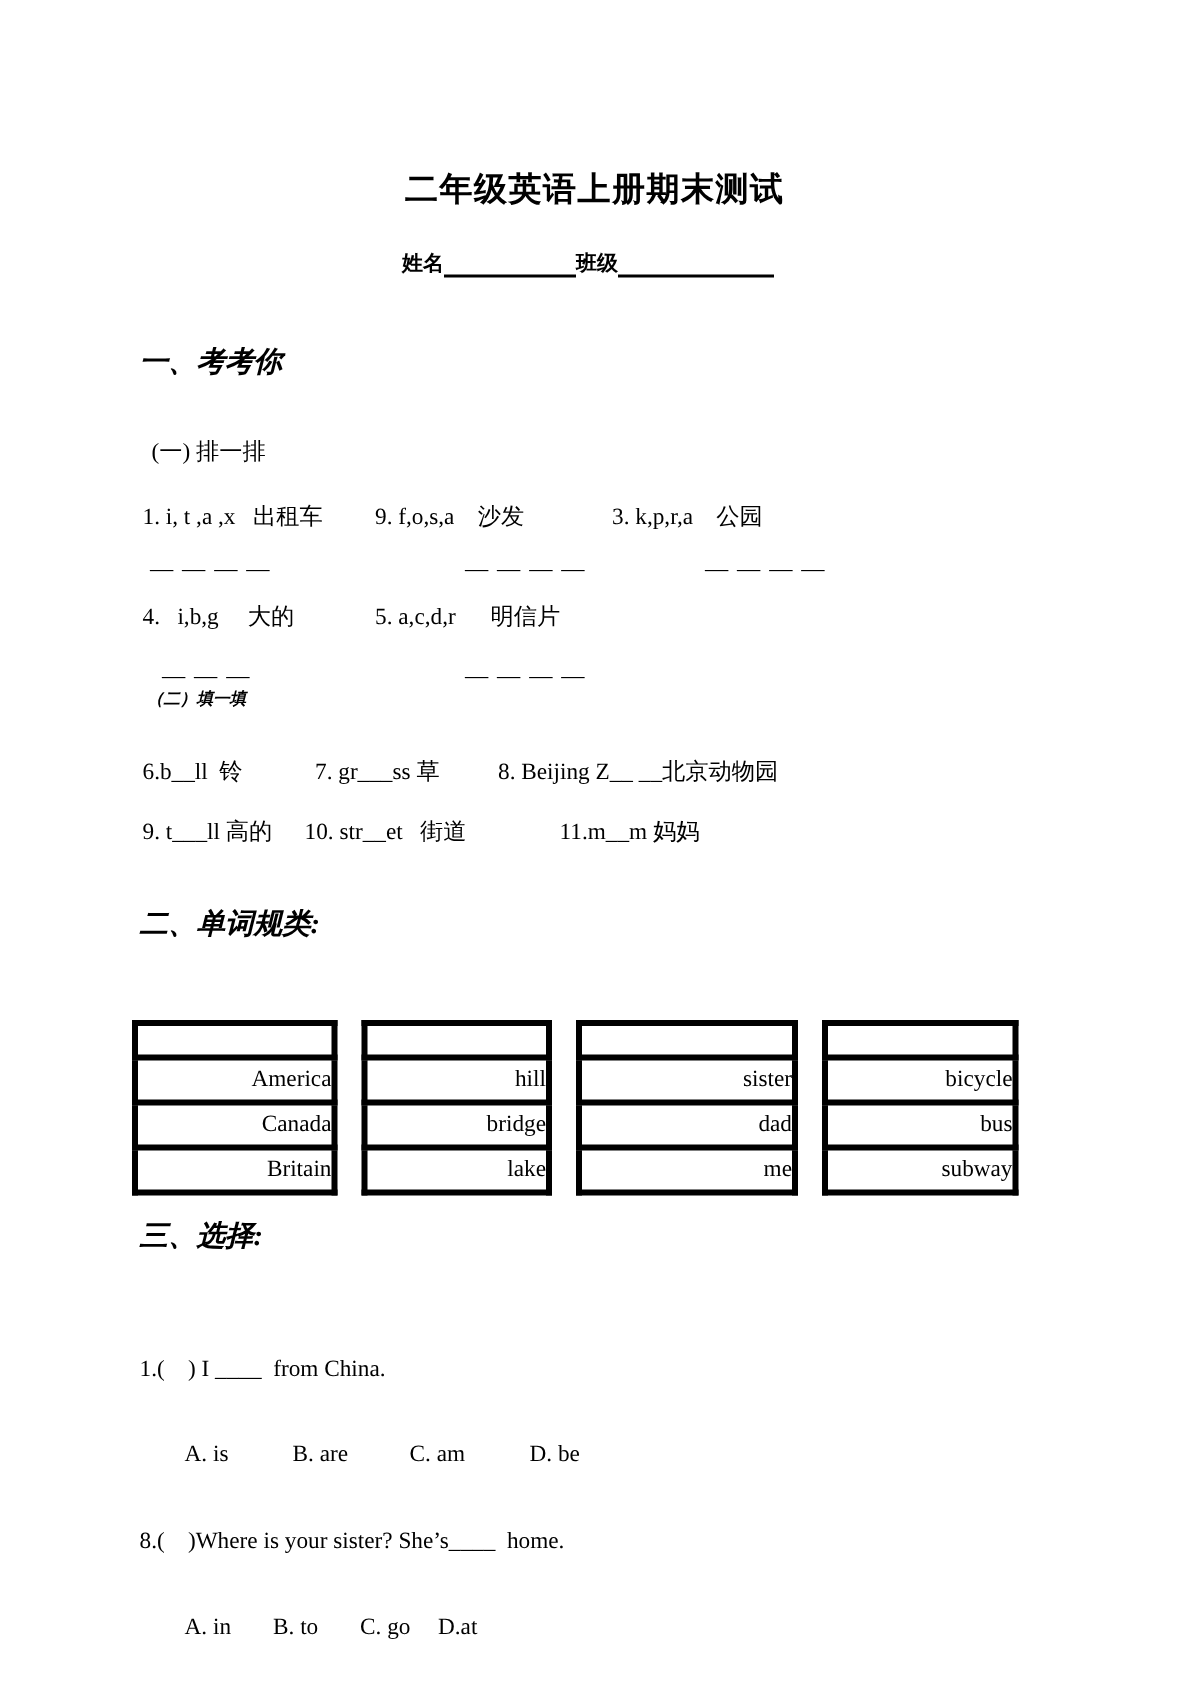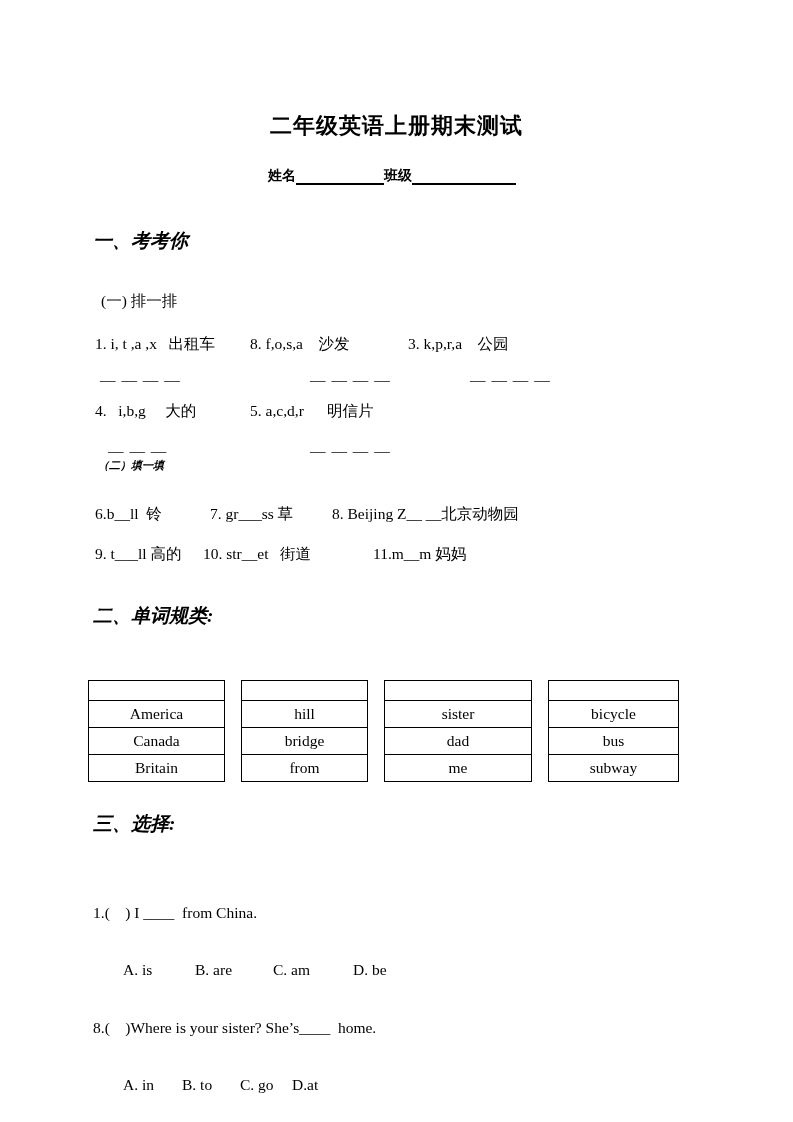--- a/index.html
+++ b/index.html
@@ -54,21 +54,21 @@
   .f9  { top:544px; left:95px; }
   .f10 { top:544px; left:203px; }
   .f11 { top:544px; left:373px; }
 
   .s2h { top:603px; left:93px; }
   .wordbank { top:659px; left:95px; }
 
   .tablesrow { position:absolute; top:680px; left:88px; display:flex; gap:16px; }
   .wtab { border-collapse:collapse; }
   .wtab td {
-    border:1px solid #000000; text-align:center; padding:0;
+    border:4px solid #000000; text-align:right; padding:0;
     height:26px; font-size:15.5px;
   }
   .wtab tr.hdr td { height:19px; }
   .tb0 { width:137px; } .tb1 { width:127px; } .tb2 { width:148px; } .tb3 { width:131px; }
 
   .s3h { top:811px; left:93px; }
   .qblock { top:866px; left:93px; width:620px; }
   .qblock > div { height:21.4px; line-height:21.4px; white-space:pre; }
   .optsline { padding-left:30px; }
   .optsline span { display:inline-block; white-space:pre; }
@@ -81,21 +81,21 @@
 <div class="page">
 
   <div class="abs title">二年级英语上册期末测试</div>
 
   <div class="abs nameline"><span>姓名</span><span class="blank blank-name"></span><span>班级</span><span class="blank blank-class"></span></div>
 
   <div class="abs sec-h s1h">一、考考你</div>
   <div class="abs p1h">(一) 排一排</div>
 
   <div class="abs it1">1. i, t ,a ,x   出租车</div>
-  <div class="abs it2">8. f,o,s,a    沙发</div>
+  <div class="abs it2">9. f,o,s,a    沙发</div>
   <div class="abs it3">3. k,p,r,a    公园</div>
 
   <div class="abs dash d1a">— — — —</div>
   <div class="abs dash d1b">— — — —</div>
   <div class="abs dash d1c">— — — —</div>
 
   <div class="abs it4">4.   i,b,g     大的</div>
   <div class="abs it5">5. a,c,d,r      明信片</div>
 
   <div class="abs dash d2a">— — —</div>
@@ -134,21 +134,21 @@
           <tr class="hdr">
             <td></td>
           </tr>
       <tr>
             <td>hill</td>
           </tr>
       <tr>
             <td>bridge</td>
           </tr>
       <tr>
-            <td>from</td>
+            <td>lake</td>
           </tr>
     </tbody>
       </table>
     <table class="wtab tb2">
       <tbody>
           <tr class="hdr">
             <td></td>
           </tr>
       <tr>
             <td>sister</td>

